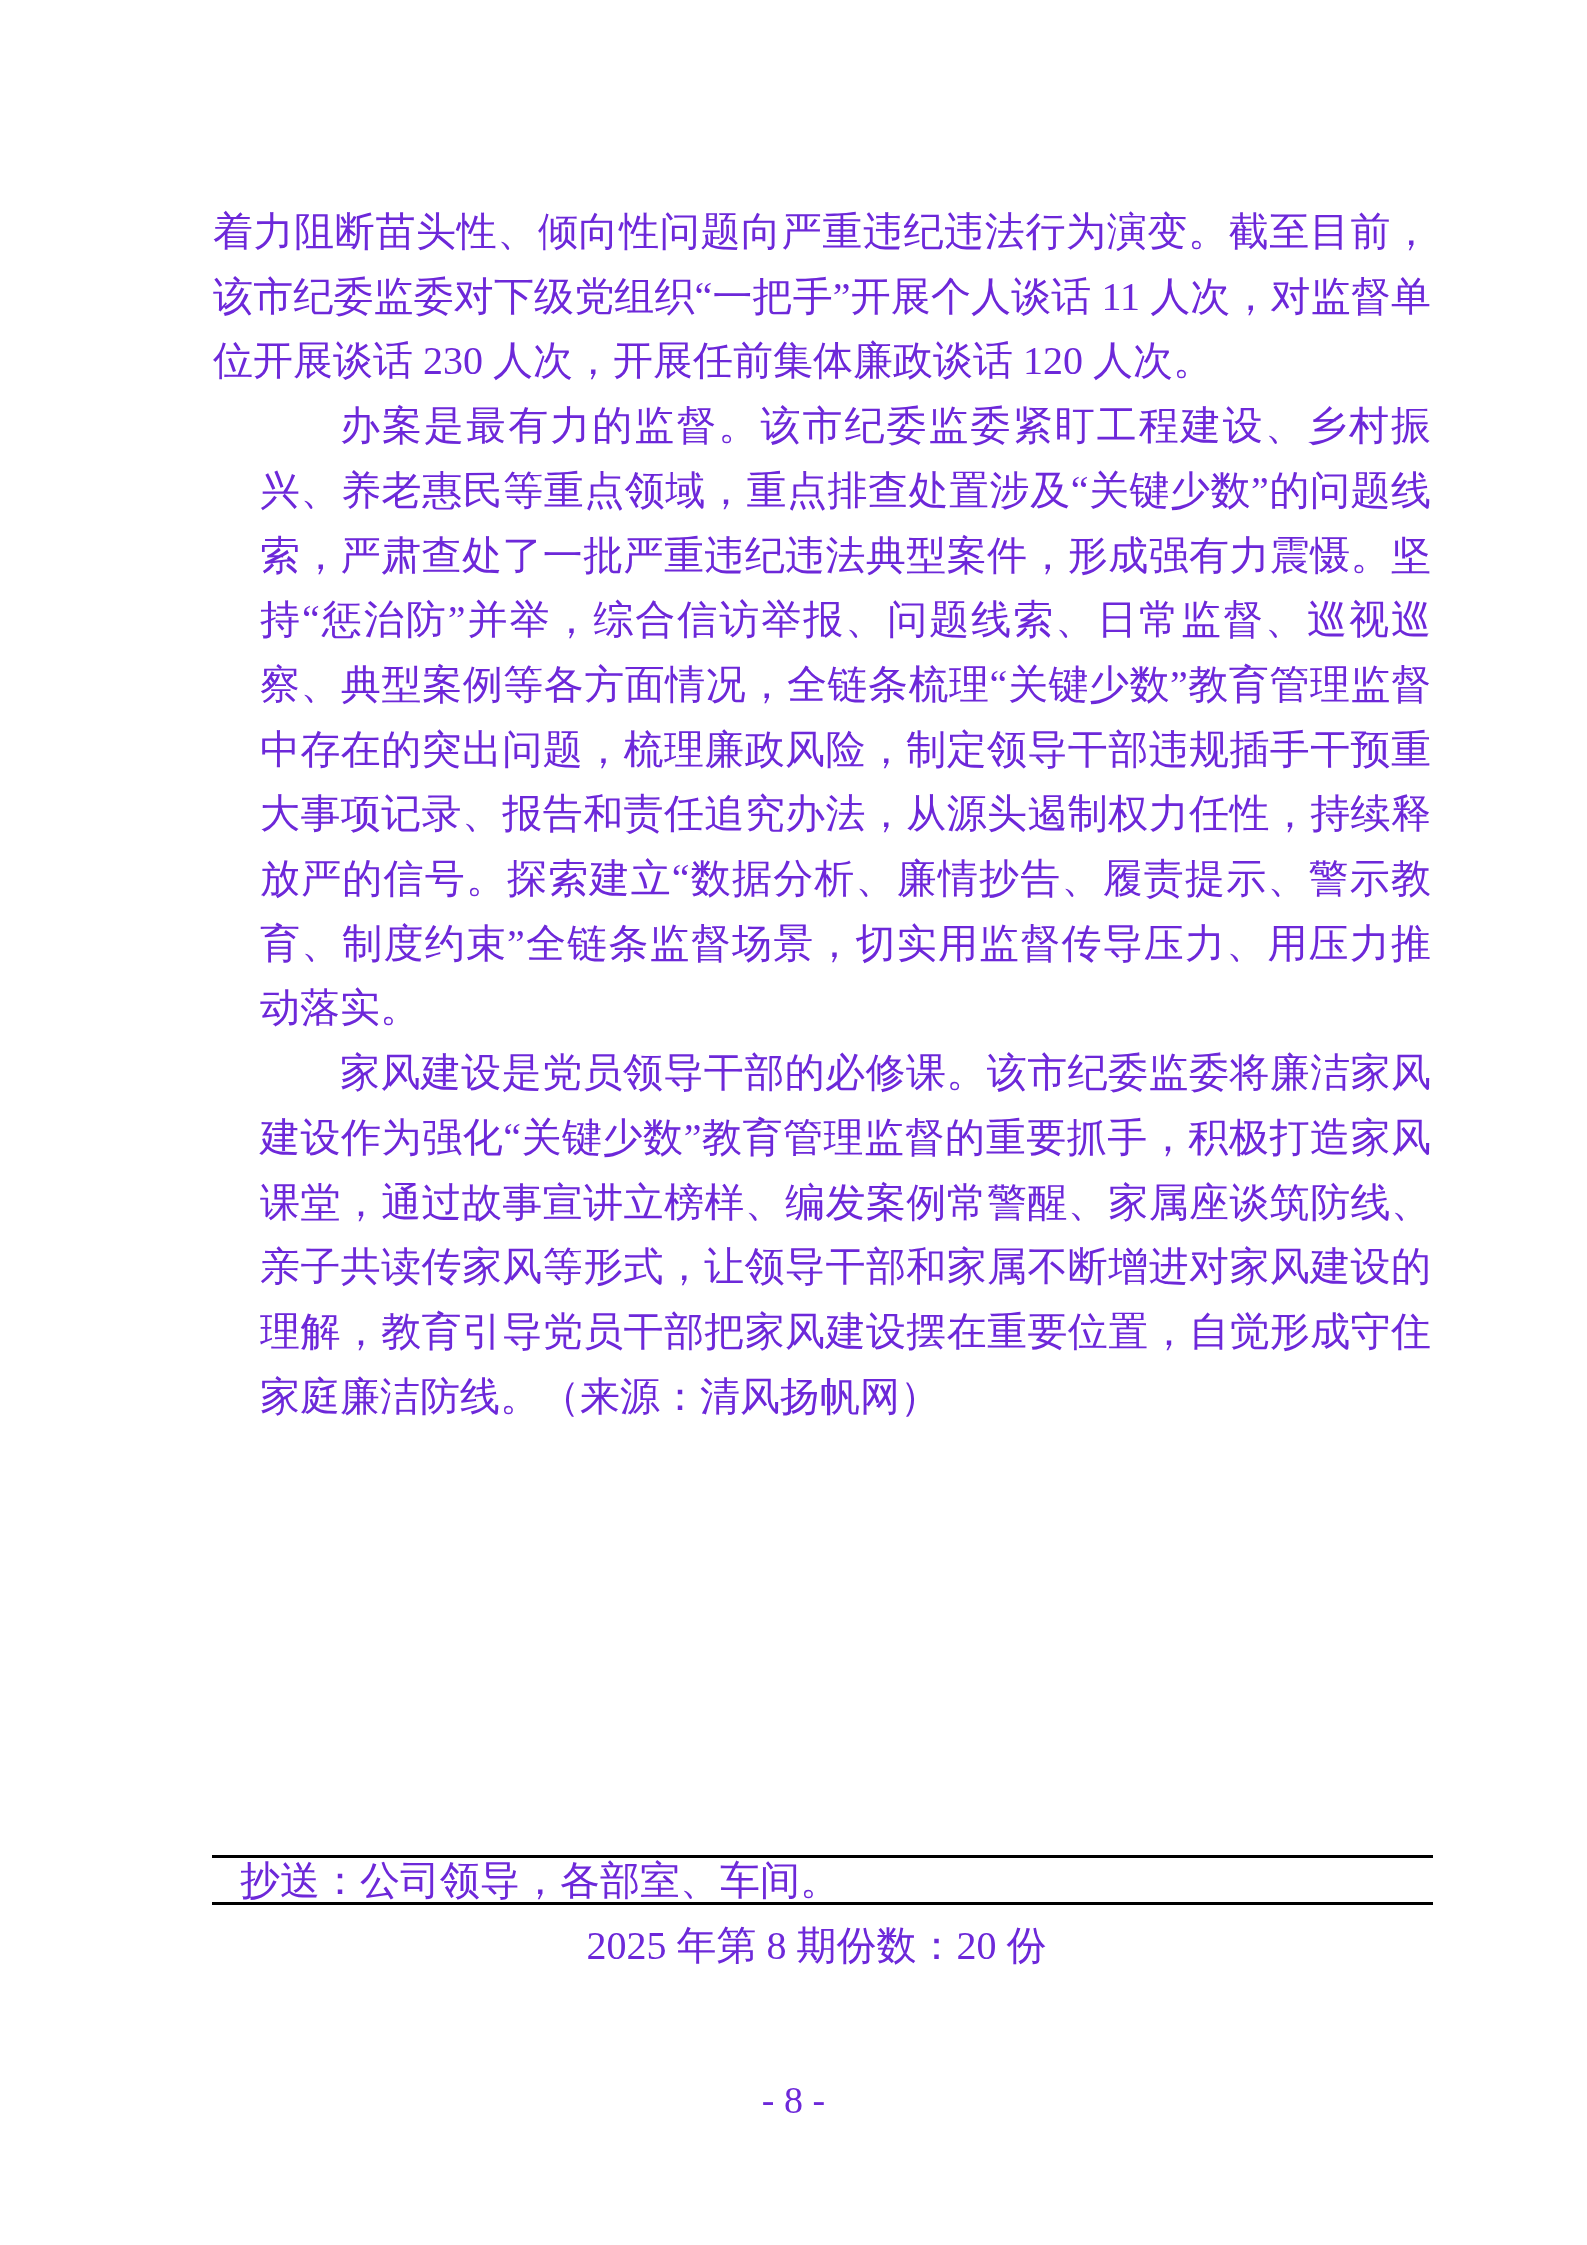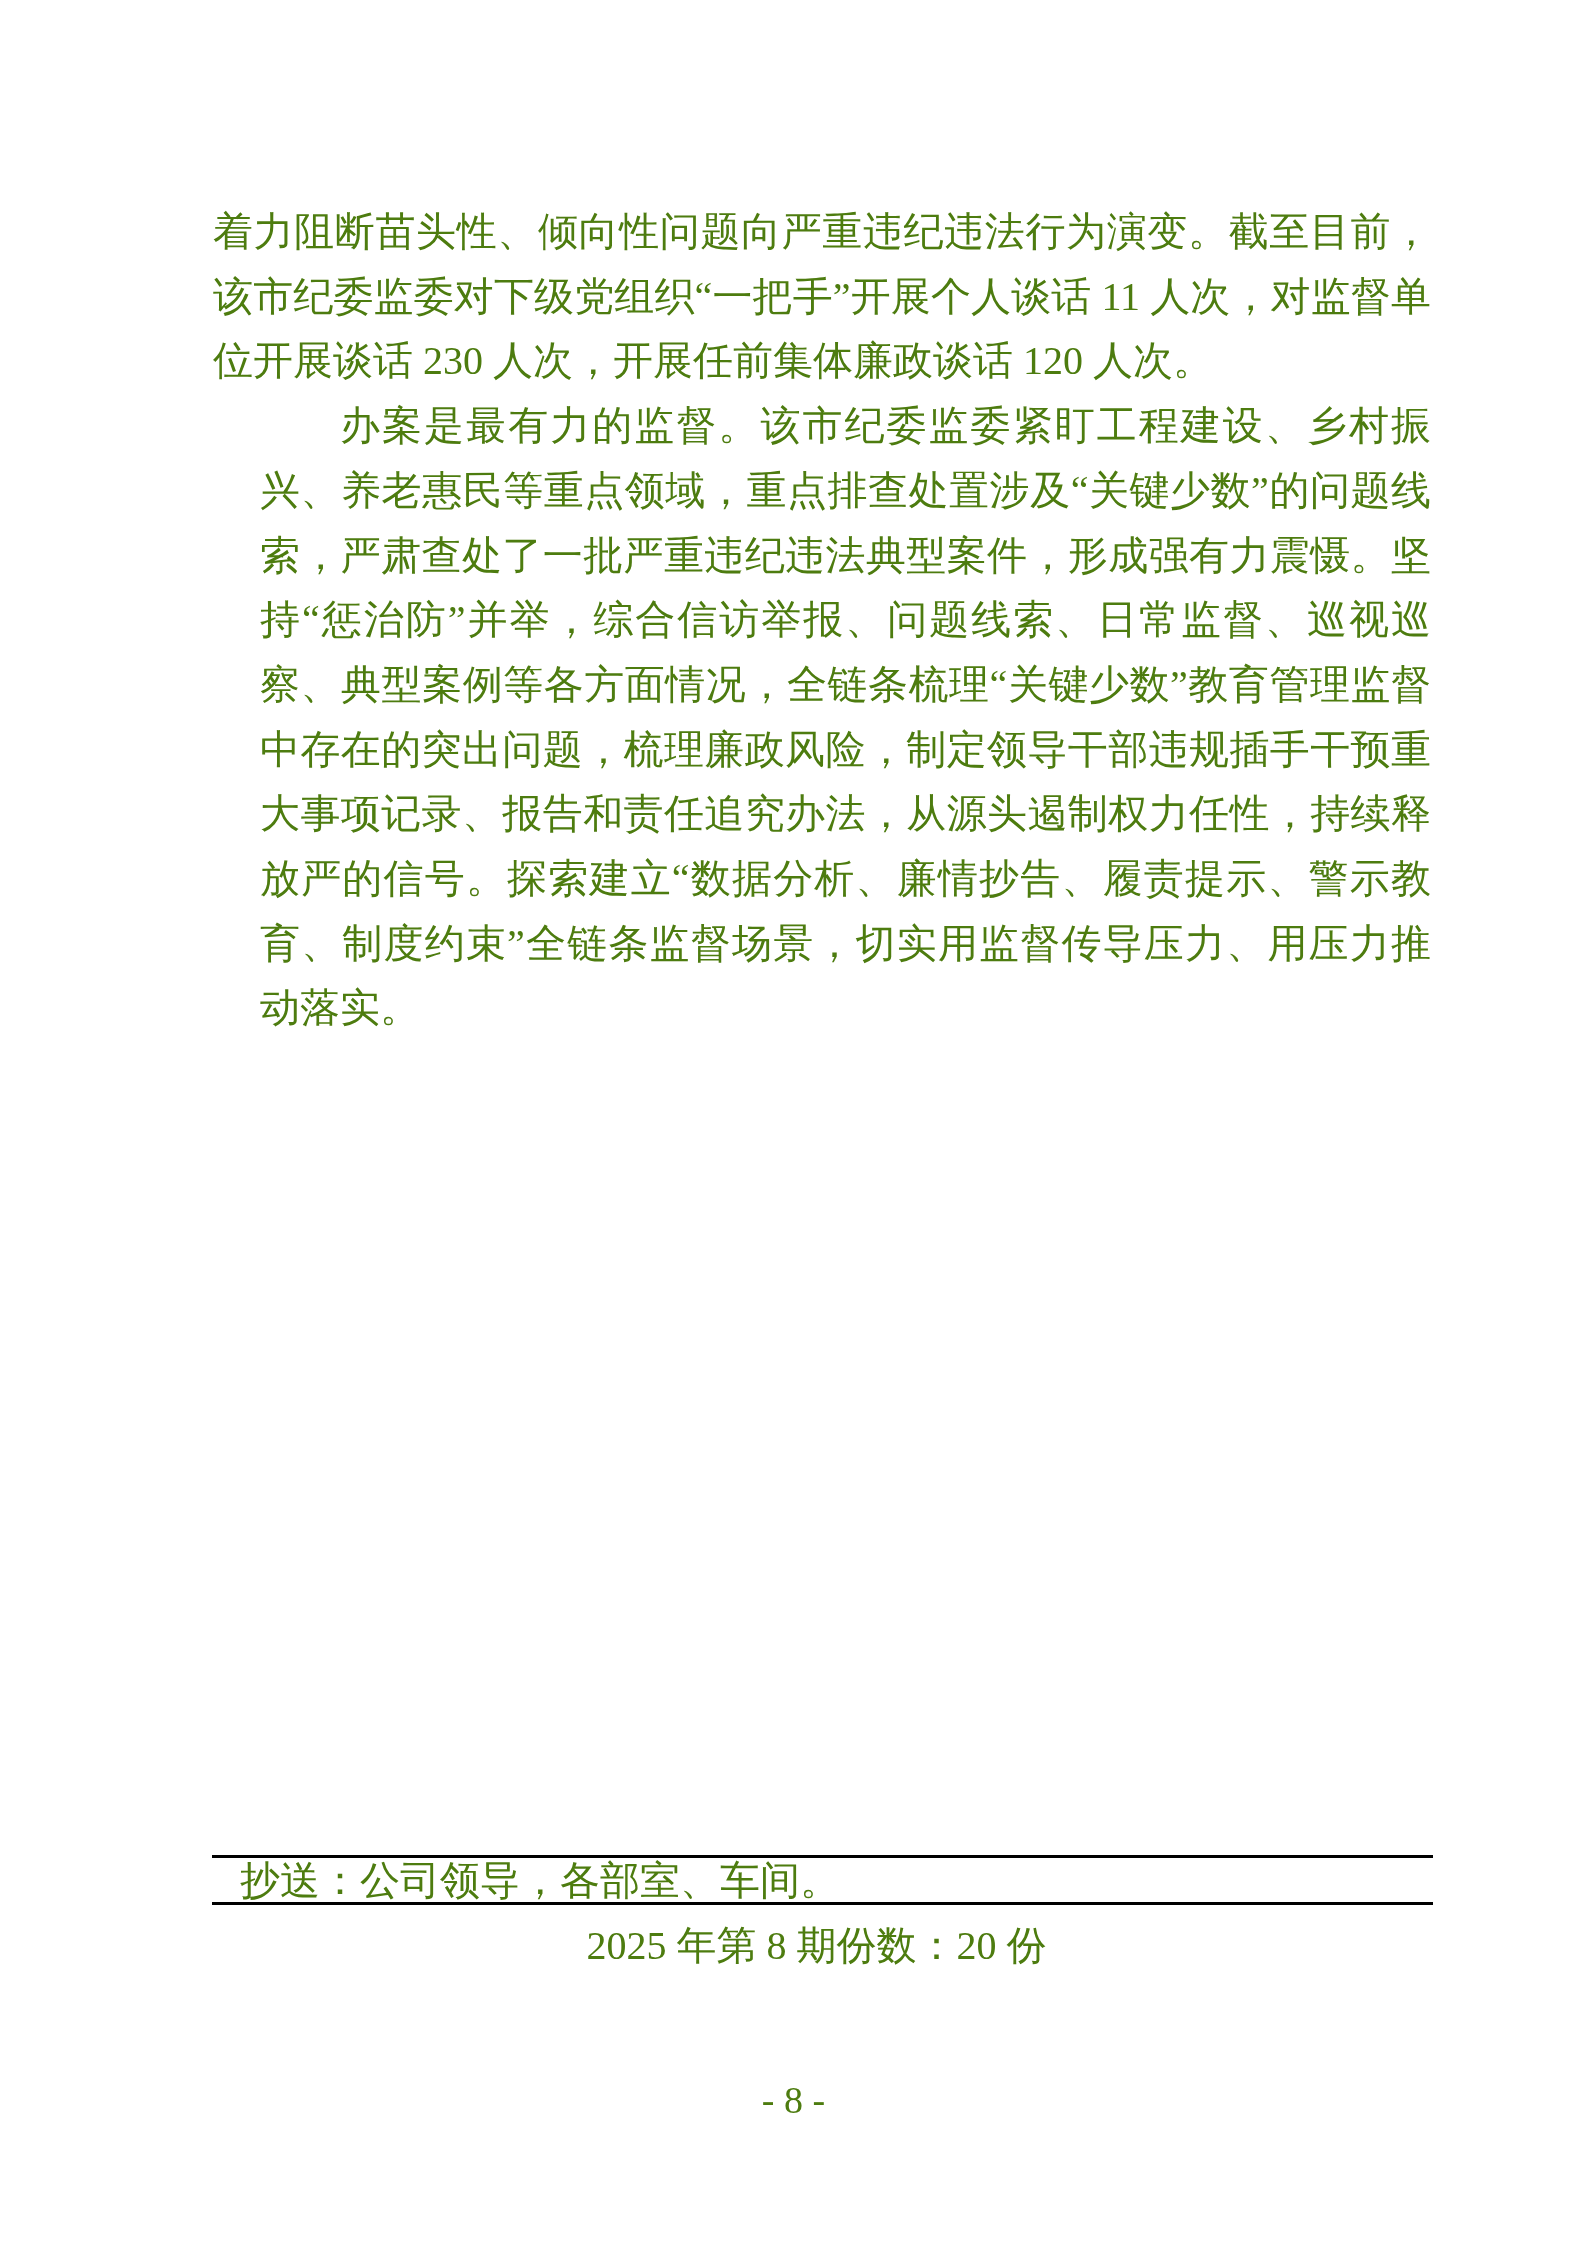--- a/index.html
+++ b/index.html
@@ -5,21 +5,21 @@
   html, body {
     margin: 0;
     padding: 0;
     background: #ffffff;
   }
   .page {
     position: relative;
     width: 1587px;
     height: 2245px;
     background: #ffffff;
-    color: #4d7c0f;
+    color: #6d28d9;
     font-family: "Liberation Serif", "DejaVu Serif", serif;
     overflow: hidden;
   }
   .body-text {
     position: absolute;
     left: 213px;
     top: 200px;
     width: 1218px;
     font-size: 40px;
     line-height: 64.7px;
@@ -69,20 +69,21 @@
   }
 </style>
 </head>
 <body>
 
 <div class="page">
 
   <div class="body-text">
     <p>着力阻断苗头性、倾向性问题向严重违纪违法行为演变。截至目前，该市纪委监委对下级党组织“一把手”开展个人谈话 11 人次，对监督单位开展谈话 230 人次，开展任前集体廉政谈话 120 人次。</p>
     <p class="indent">办案是最有力的监督。该市纪委监委紧盯工程建设、乡村振兴、养老惠民等重点领域，重点排查处置涉及“关键少数”的问题线索，严肃查处了一批严重违纪违法典型案件，形成强有力震慑。坚持“惩治防”并举，综合信访举报、问题线索、日常监督、巡视巡察、典型案例等各方面情况，全链条梳理“关键少数”教育管理监督中存在的突出问题，梳理廉政风险，制定领导干部违规插手干预重大事项记录、报告和责任追究办法，从源头遏制权力任性，持续释放严的信号。探索建立“数据分析、廉情抄告、履责提示、警示教育、制度约束”全链条监督场景，切实用监督传导压力、用压力推动落实。</p>
+    <p class="indent">家风建设是党员领导干部的必修课。该市纪委监委将廉洁家风建设作为强化“关键少数”教育管理监督的重要抓手，积极打造家风课堂，通过故事宣讲立榜样、编发案例常警醒、家属座谈筑防线、亲子共读传家风等形式，让领导干部和家属不断增进对家风建设的理解，教育引导党员干部把家风建设摆在重要位置，自觉形成守住家庭廉洁防线。（来源：清风扬帆网）</p>
   </div>
 
   <div class="footer">
     <div class="rule"></div>
     <div class="cc-row">
       <span>抄送：公司领导，各部室、车间。</span>
     </div>
     <div class="rule"></div>
     <div class="issue-row">
       <span>2025 年第 8 期</span>

